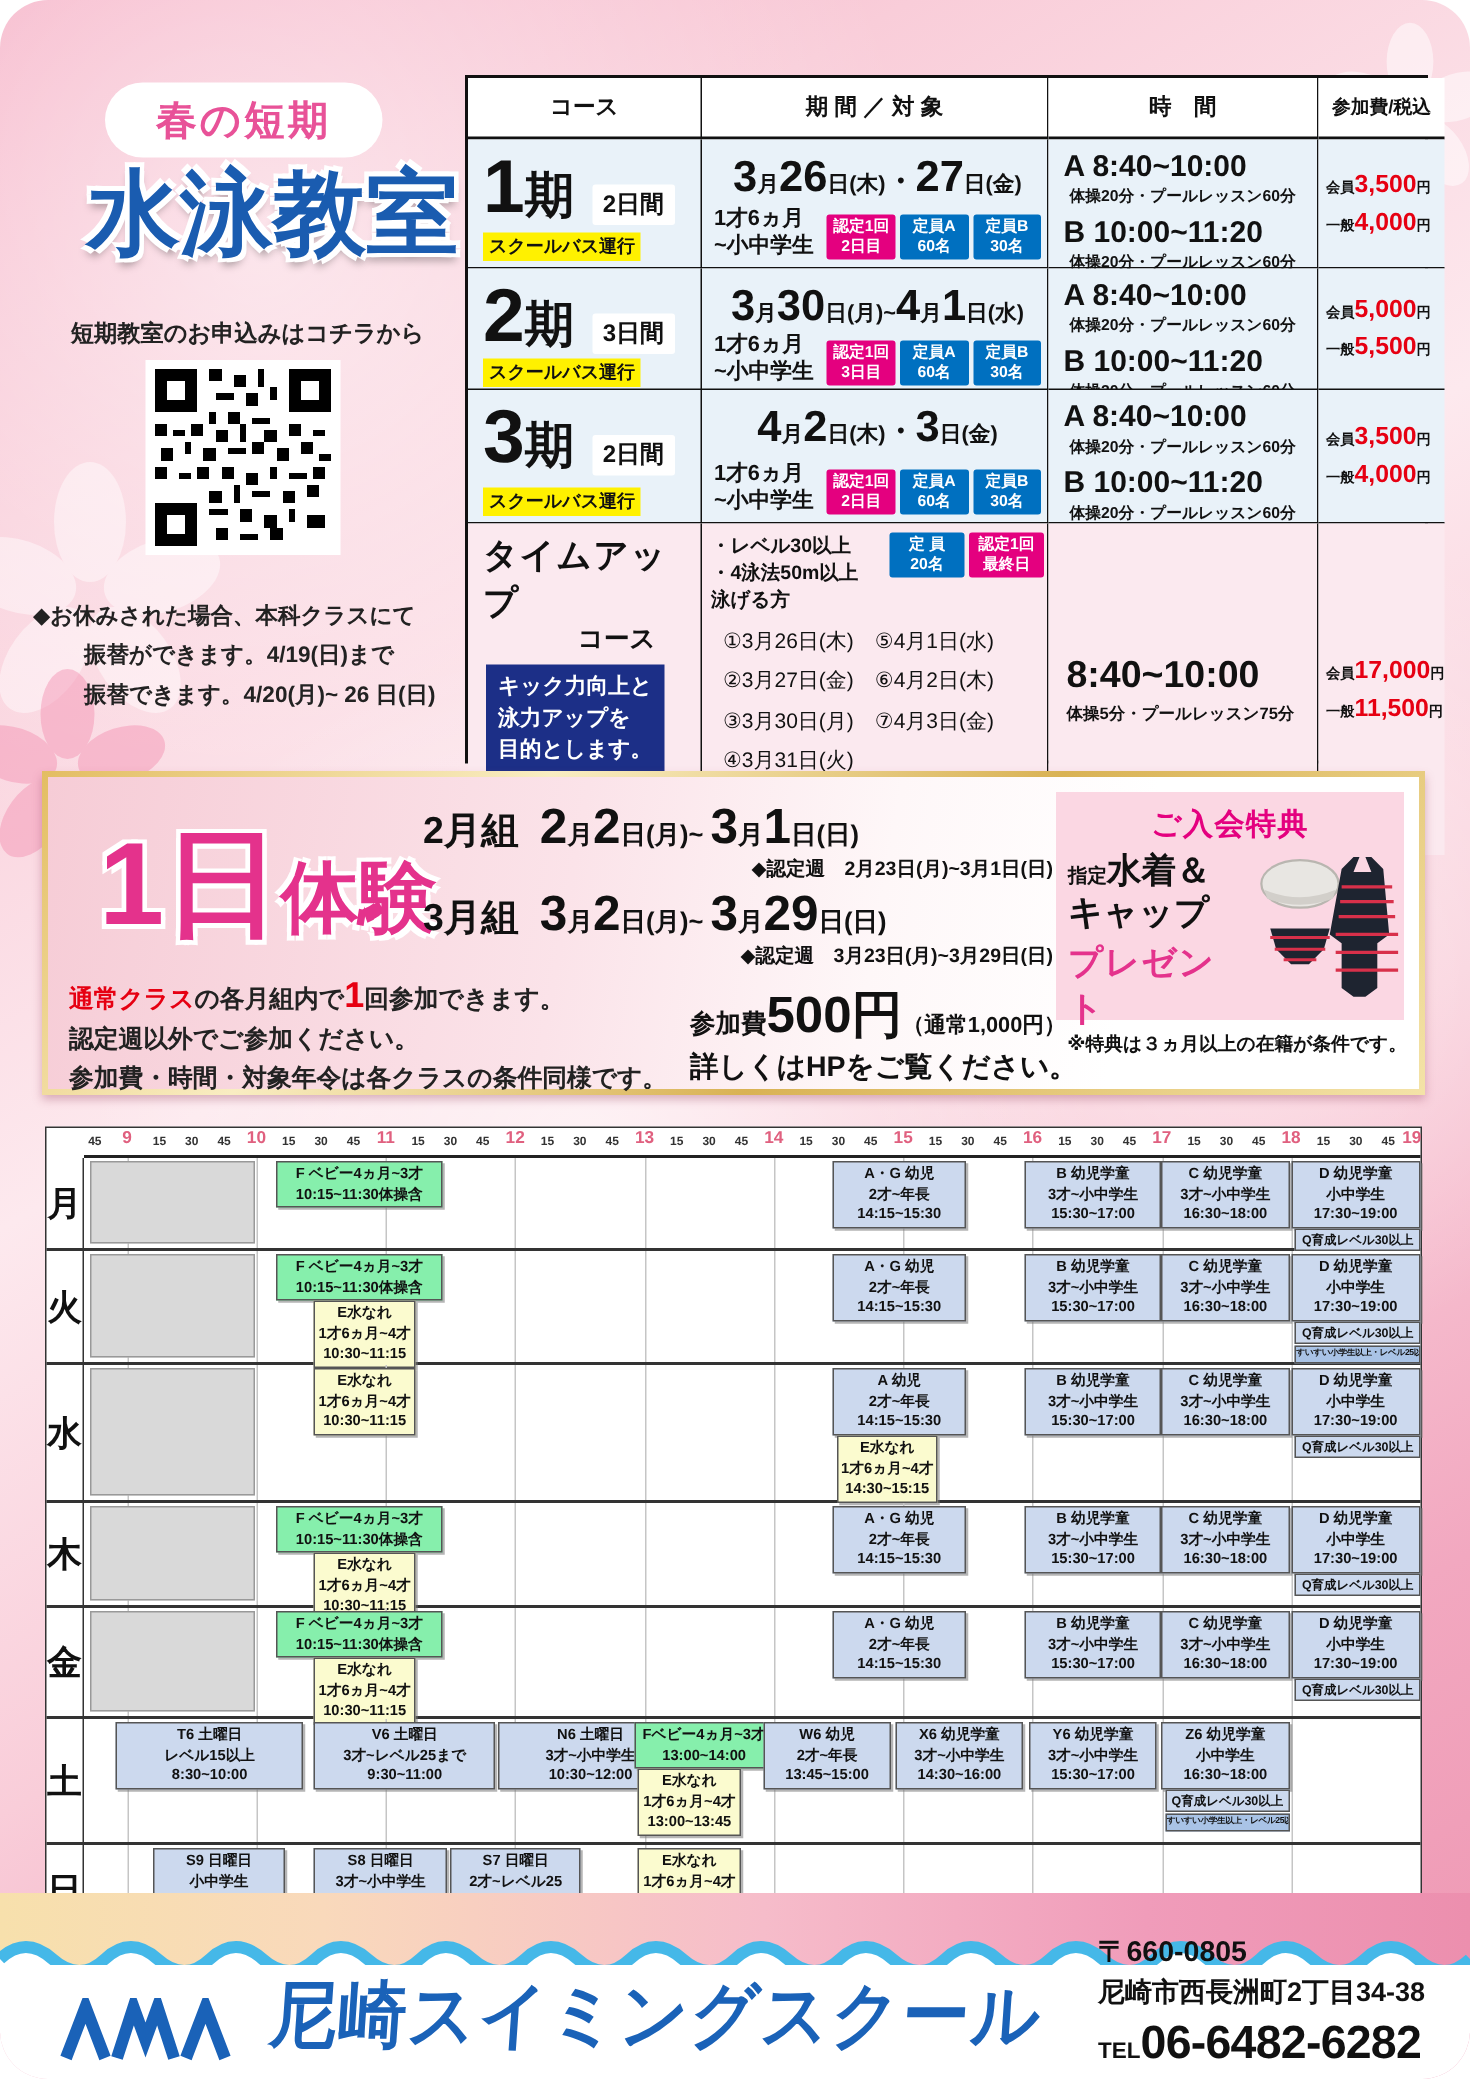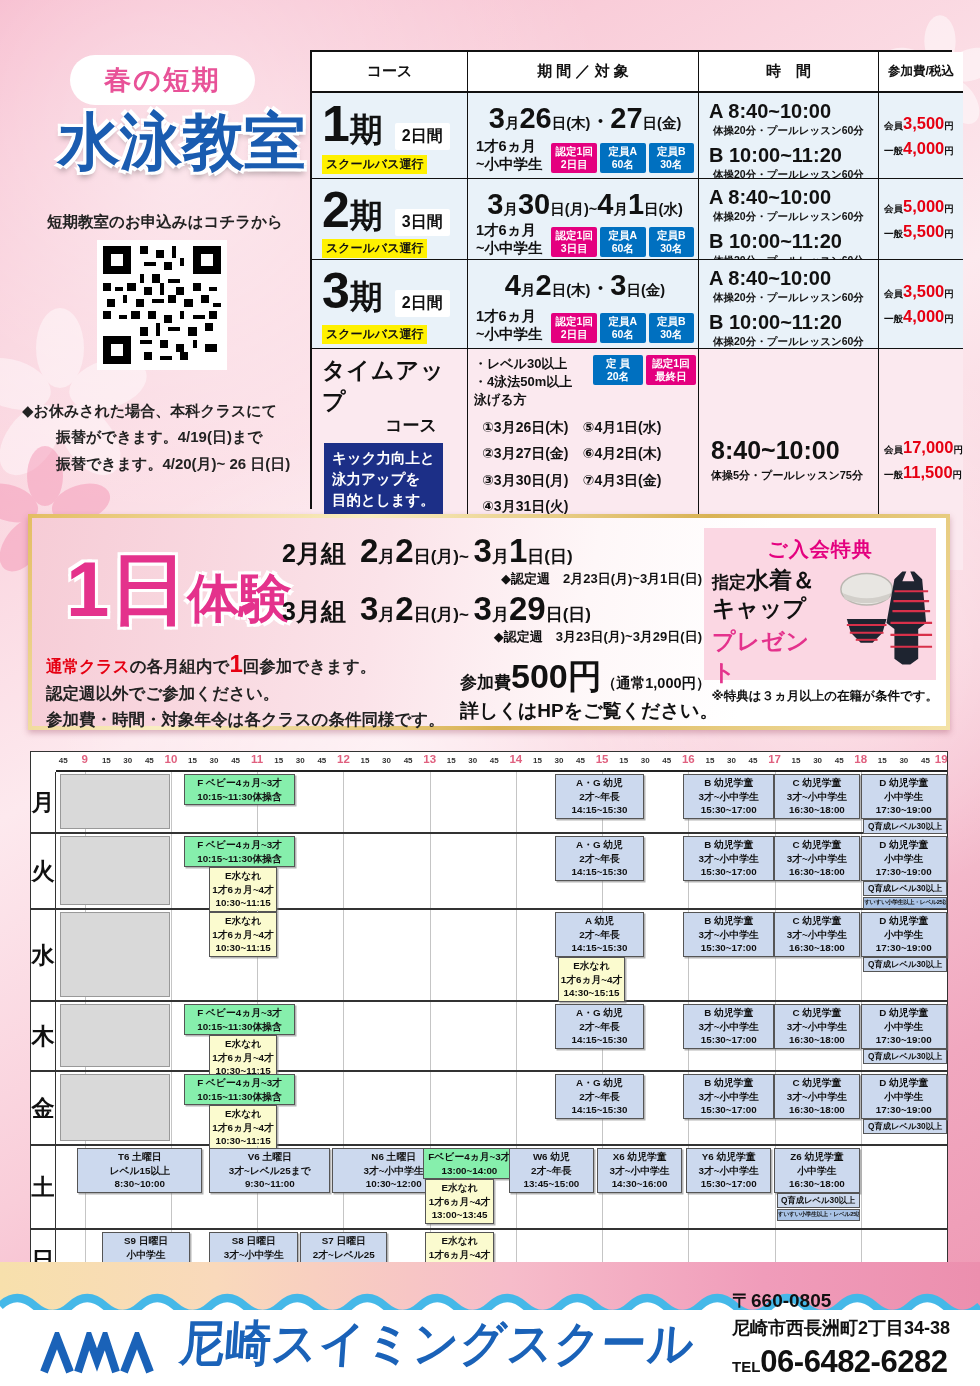--- a/index.html
+++ b/index.html
@@ -2,21 +2,21 @@
 <html><head>
 <meta charset="utf-8">
 <style>
   html,body{margin:0;padding:0;}
   body{font-family:"Liberation Sans","DejaVu Sans",sans-serif;}
   #page{position:relative;width:980px;height:1386px;overflow:hidden;
     background:
       radial-gradient(circle at 18% 12%, rgba(255,255,255,.55) 0%, rgba(255,255,255,0) 30%),
       radial-gradient(circle at 85% 45%, rgba(255,255,255,.5) 0%, rgba(255,255,255,0) 25%),
       radial-gradient(circle at 40% 55%, rgba(255,255,255,.6) 0%, rgba(255,255,255,0) 35%),
-      linear-gradient(150deg,#f5aec4 0%,#f9cdd9 18%,#fde9ee 42%,#f9cdd9 62%,#f2a8c0 82%,#ee96b2 100%);}
+      linear-gradient(150deg,#f5aec4 0%,#f9cdd9 18%,#fde9ee 42%,#f9cdd9 62%,#f2a8c0 82%,#ee96b2 100%); border-radius: 32px;}
   .flower{position:absolute;opacity:.55;}
   
   .badge{position:absolute;left:70px;top:55px;width:185px;background:#fff;border-radius:26px;
     color:#e85298;font-size:27px;font-weight:bold;text-align:center;padding:7px 0;letter-spacing:2px;}
   .main-title{position:absolute;left:52px;top:100px;width:260px;margin:0;text-align:center;
     color:#1a5cb0;font-size:62px;font-weight:900;letter-spacing:0px;
     text-shadow:-3px -3px 0 #fff,3px -3px 0 #fff,-3px 3px 0 #fff,3px 3px 0 #fff,0 5px 6px rgba(0,0,0,.35);}
   .qr-label{position:absolute;left:35px;top:212px;width:260px;text-align:center;font-size:15.5px;font-weight:bold;color:#222;}
   .qr{position:absolute;left:97px;top:240px;width:118px;height:118px;background:#fff;padding:6px;}
   .notes{position:absolute;left:22px;top:398px;width:300px;font-size:15px;font-weight:bold;color:#222;line-height:1.75;}
@@ -60,21 +60,21 @@
   .tu-name{font-size:23px;font-weight:900;color:#111;letter-spacing:1px;}
   .tu-name2{font-size:17px;font-weight:900;color:#111;text-align:right;padding-right:22px;margin-top:-3px;}
   .tu-desc{background:#1c2f87;color:#fff;font-size:14.5px;font-weight:bold;line-height:1.45;
     padding:5px 8px;margin:6px 0 0 2px;align-self:flex-start;}
   .tu-bottom{display:flex;align-items:flex-end;margin-top:auto;}
   .tu-days{font-size:17px;font-weight:900;background:#fff;padding:2px 6px;color:#111;}
   .tu-bus{background:#fff100;font-size:11.5px;font-weight:bold;padding:1px 4px;margin-left:8px;color:#111;}
   .tu-reqrow{display:flex;align-items:flex-start;padding:6px 2px 0 6px;}
   .tu-req{font-size:13px;font-weight:bold;color:#111;line-height:1.4;}
   .tu-dates{display:flex;padding:4px 0 0 14px;}
-  .tu-dcol{font-size:14px;font-weight:700;color:#111;line-height:1.9;white-space:nowrap;}
+  .tu-dcol{font-size:14px;font-weight:400;color:#111;line-height:1.9;white-space:nowrap;}
   .tu-dcol + .tu-dcol{margin-left:14px;}
   .tu-timecell{display:flex;flex-direction:column;justify-content:center;padding-left:12px;}
   .tu-tmain{font-size:25px;font-weight:900;color:#111;}
   .tu-tsub{font-size:11px;font-weight:bold;color:#111;margin-top:3px;}
   
   .taiken{position:absolute;left:28px;top:514px;width:922px;height:216px;
     background:linear-gradient(135deg,#e3bd62,#f9edc2 30%,#d9b254 60%,#f4e3a8);padding:4px;box-sizing:border-box;
     box-shadow:0 3px 6px rgba(150,60,90,.35);}
   .taiken-inner{position:relative;width:100%;height:100%;background:
      linear-gradient(100deg,#f6ccd6 0%,#fbe3e9 38%,#fef7f8 60%,#ffffff 78%);}
@@ -95,21 +95,21 @@
   .sg-rb{color:#e60012;font-size:24px;line-height:1;}
   .t-fee{position:absolute;left:428px;top:136px;white-space:nowrap;}
   .t-fee-label{font-size:17px;font-weight:900;color:#111;}
   .t-fee-val{font-size:34px;font-weight:900;color:#111;}
   .t-fee-note{font-size:14.5px;font-weight:bold;color:#111;}
   .t-hp{position:absolute;left:428px;top:180px;font-size:19px;font-weight:900;color:#111;}
   .t-panel{position:absolute;right:10px;top:10px;width:232px;height:152px;background:#fbd7e3;}
   .t-ptitle{text-align:center;font-size:20px;font-weight:900;color:#e4007f;margin-top:8px;letter-spacing:1px;}
   .t-pbody{display:flex;margin-top:4px;}
   .t-ptext{width:118px;padding-left:8px;}
-  .t-prefix{font-size:17px;font-weight:900;color:#111;}
+  .t-prefix{font-size:13px;font-weight:900;color:#111;}
   .t-item{font-size:23px;font-weight:900;color:#111;line-height:1.2;}
   .t-present{font-size:23px;font-weight:900;color:#e4328c;margin-top:4px;letter-spacing:1px;}
   .t-cond{position:absolute;right:8px;top:170px;font-size:12.5px;font-weight:bold;color:#111;white-space:nowrap;}
   
   .sched{position:absolute;left:30px;top:751px;width:918px;height:538px;background:#fff;border:1.5px solid #333;box-sizing:border-box;}
   .saxis{position:relative;height:18px;border-bottom:2.5px solid #222;margin-left:25px;}
   .tick{position:absolute;top:1px;transform:translateX(-50%);font-weight:bold;}
   .tick.hour{color:#e0607f;font-size:11.5px;}
   .tick.min{color:#333;font-size:8px;top:4px;}
   .srow{position:relative;display:flex;border-bottom:2.5px solid #333;box-sizing:border-box;}

